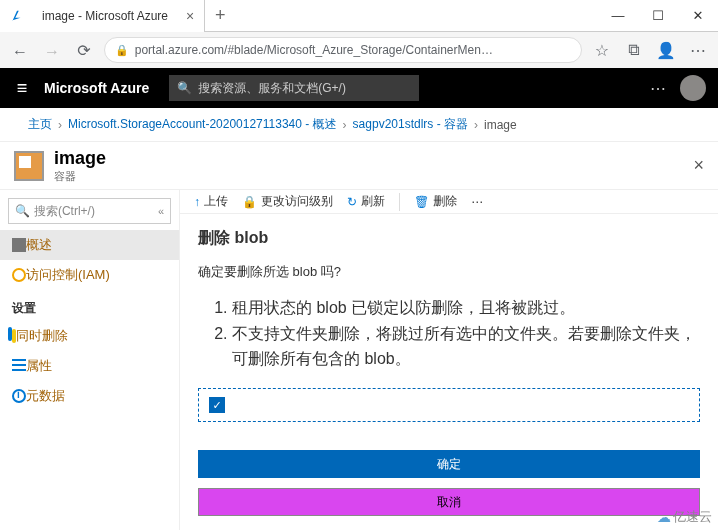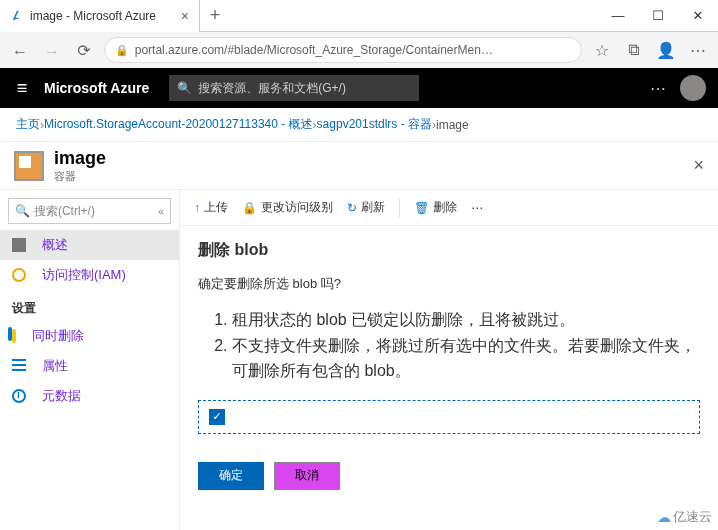--- a/index.html
+++ b/index.html
@@ -1,69 +1,69 @@
 <!DOCTYPE html>
 <html><head>
 <meta charset="utf-8">
 <style>
 * { margin:0; padding:0; box-sizing:border-box; font-family:"Segoe UI",Arial,sans-serif; }
 body { width:718px; height:530px; background:#fff; overflow:hidden; position:relative; }
 .titlebar { height:32px; background:#fff; display:flex; align-items:center; border-bottom:1px solid #ccc; }
-.tab { height:32px; display:flex; align-items:center; padding:0 10px; border-right:1px solid #ccc; background:#fff; gap:6px; min-width:200px; }
+.tab { height:32px; display:flex; align-items:center; padding:0 10px; border-right:1px solid #ccc; background:#fff; gap:18px; min-width:200px; }
 .tab-favicon { width:14px; height:14px; }
 .tab-title { font-size:12px; color:#333; flex:1; }
 .tab-close { font-size:14px; color:#666; }
 .newtab { width:30px; text-align:center; color:#666; font-size:18px; }
 .winctrls { margin-left:auto; display:flex; }
 .winctrls div { width:40px; text-align:center; font-size:13px; color:#333; }
 .urlbar { height:36px; background:#f5f5f5; display:flex; align-items:center; padding:0 8px; gap:8px; }
 .urlbar .nbtn { width:24px; text-align:center; color:#5f6368; font-size:16px; }
 .urlbar .nbtn.disabled { color:#bbb; }
 .urlfield { flex:1; height:26px; background:#fff; border:1px solid #ddd; border-radius:13px; display:flex; align-items:center; padding:0 10px; gap:6px; font-size:12px; color:#5f6368; }
 .urlfield .lock { font-size:11px; }
 .topbar { height:40px; background:#000; display:flex; align-items:center; color:#fff; }
 .hamburger { width:44px; text-align:center; font-size:18px; }
 .brand { font-size:14px; font-weight:600; padding-right:20px; }
 .search-global { flex:0 0 250px; height:26px; background:#3b3b3b; display:flex; align-items:center; padding:0 8px; gap:6px; color:#ccc; font-size:12px; }
 .topbar-right { margin-left:auto; display:flex; align-items:center; gap:14px; padding-right:12px; color:#ccc; }
 .avatar { width:26px; height:26px; border-radius:50%; background:#8a8886; }
-.crumbs { height:34px; display:flex; align-items:center; padding:0 16px; font-size:12px; color:#0067b8; border-bottom:1px solid #eee; }
+.crumbs { height:34px; display:flex; align-items:center; padding:0 28px; font-size:12px; color:#0067b8; gap:6px; border-bottom:1px solid #eee; }
 .crumbs .sep { color:#888; }
 .crumbs .cur { color:#555; }
 .resheader { height:48px; display:flex; align-items:center; padding:0 14px; gap:10px; border-bottom:1px solid #eee; }
 .resicon { width:30px; height:30px; background:#e59b47; border:2px solid #999; position:relative; }
 .resicon::after { content:""; position:absolute; left:3px; top:3px; width:12px; height:12px; background:#fff; }
 .resname { font-size:18px; font-weight:600; }
 .restype { font-size:11px; color:#666; }
 .resheader .close { margin-left:auto; font-size:18px; color:#555; }
 .workarea { display:flex; height:calc(530px - 32px - 36px - 40px - 34px - 48px); }
 .leftnav { width:180px; border-right:1px solid #eee; padding-top:6px; overflow:hidden; }
 .navsearch { margin:2px 8px 6px; height:26px; border:1px solid #ccc; display:flex; align-items:center; padding:0 6px; font-size:12px; color:#888; gap:4px; }
 .navsearch .coll { margin-left:auto; font-size:11px; color:#888; }
-.navitem { height:30px; display:flex; align-items:center; padding:12px 12px; font-size:13px; color:#6d28d9; gap:16px; }
+.navitem { height:30px; display:flex; align-items:center; padding:12px 12px; font-size:13px; color:#a16207; gap:0; }
 .navitem.active { background:#e8e8e8; }
 .navhdr { font-size:12px; font-weight:600; color:#333; padding:10px 12px 4px; }
 .ico { width:14px; height:14px; display:inline-block; }
 .ico.overview { background:#767676; }
 .ico.iam { border:2px solid #f2a500; border-radius:50%; }
 .ico.policy { background:#f2c811; width:4px; height:14px; border-radius:2px; box-shadow:-4px -2px 0 0 #0078d4; }
 .ico.props { background:repeating-linear-gradient(#0078d4 0 2px,transparent 2px 5px); }
 .ico.meta { border:2px solid #0078d4; border-radius:50%; position:relative; }
 .ico.meta::after{content:"i";position:absolute;left:3px;top:-2px;font-size:10px;color:#0078d4;font-weight:bold;}
 .rightpane { flex:1; display:flex; flex-direction:column; }
 .toolbar { height:36px; border-bottom:1px solid #eee; display:flex; align-items:center; padding:0 14px; gap:14px; font-size:12px; color:#333; }
 .toolbar .tbtn { display:flex; align-items:center; gap:4px; }
 .toolbar .tsep { width:1px; height:18px; background:#ddd; }
 .dlg { padding:14px 18px; font-size:13px; color:#333; }
 .dlg h2 { font-size:16px; font-weight:600; margin-bottom:14px; }
 .dlg .q { margin-bottom:14px; }
 .dlg ol { margin-left:34px; margin-bottom:16px; font-size:16px; line-height:1.6; }
 .chkrow { border:1px dashed #0067b8; padding:8px 10px; display:flex; align-items:center; gap:8px; font-size:12px; margin-bottom:28px; }
 .chk { width:16px; height:16px; background:#0067b8; color:#fff; display:flex; align-items:center; justify-content:center; font-size:11px; }
-.dlgbtns { display:flex; gap:10px; }
+.dlgbtns { display:flex; gap:10px;flex-direction:column; }
 .dlgbtns button { height:28px; padding:0 20px; font-size:12px; border:1px solid #888; background:#d946ef; cursor:pointer; }
 .dlgbtns .primary { background:#0067b8; color:#fff; border-color:#0067b8; }
 .watermark { position:absolute; right:6px; bottom:4px; font-size:13px; color:#888; display:flex; align-items:center; gap:2px; }
 .watermark .wm-icon { color:#5aa0d6; font-size:14px; }
 </style>
 </head>
 <body>
 
 <div class="titlebar">
   <div class="tab">

